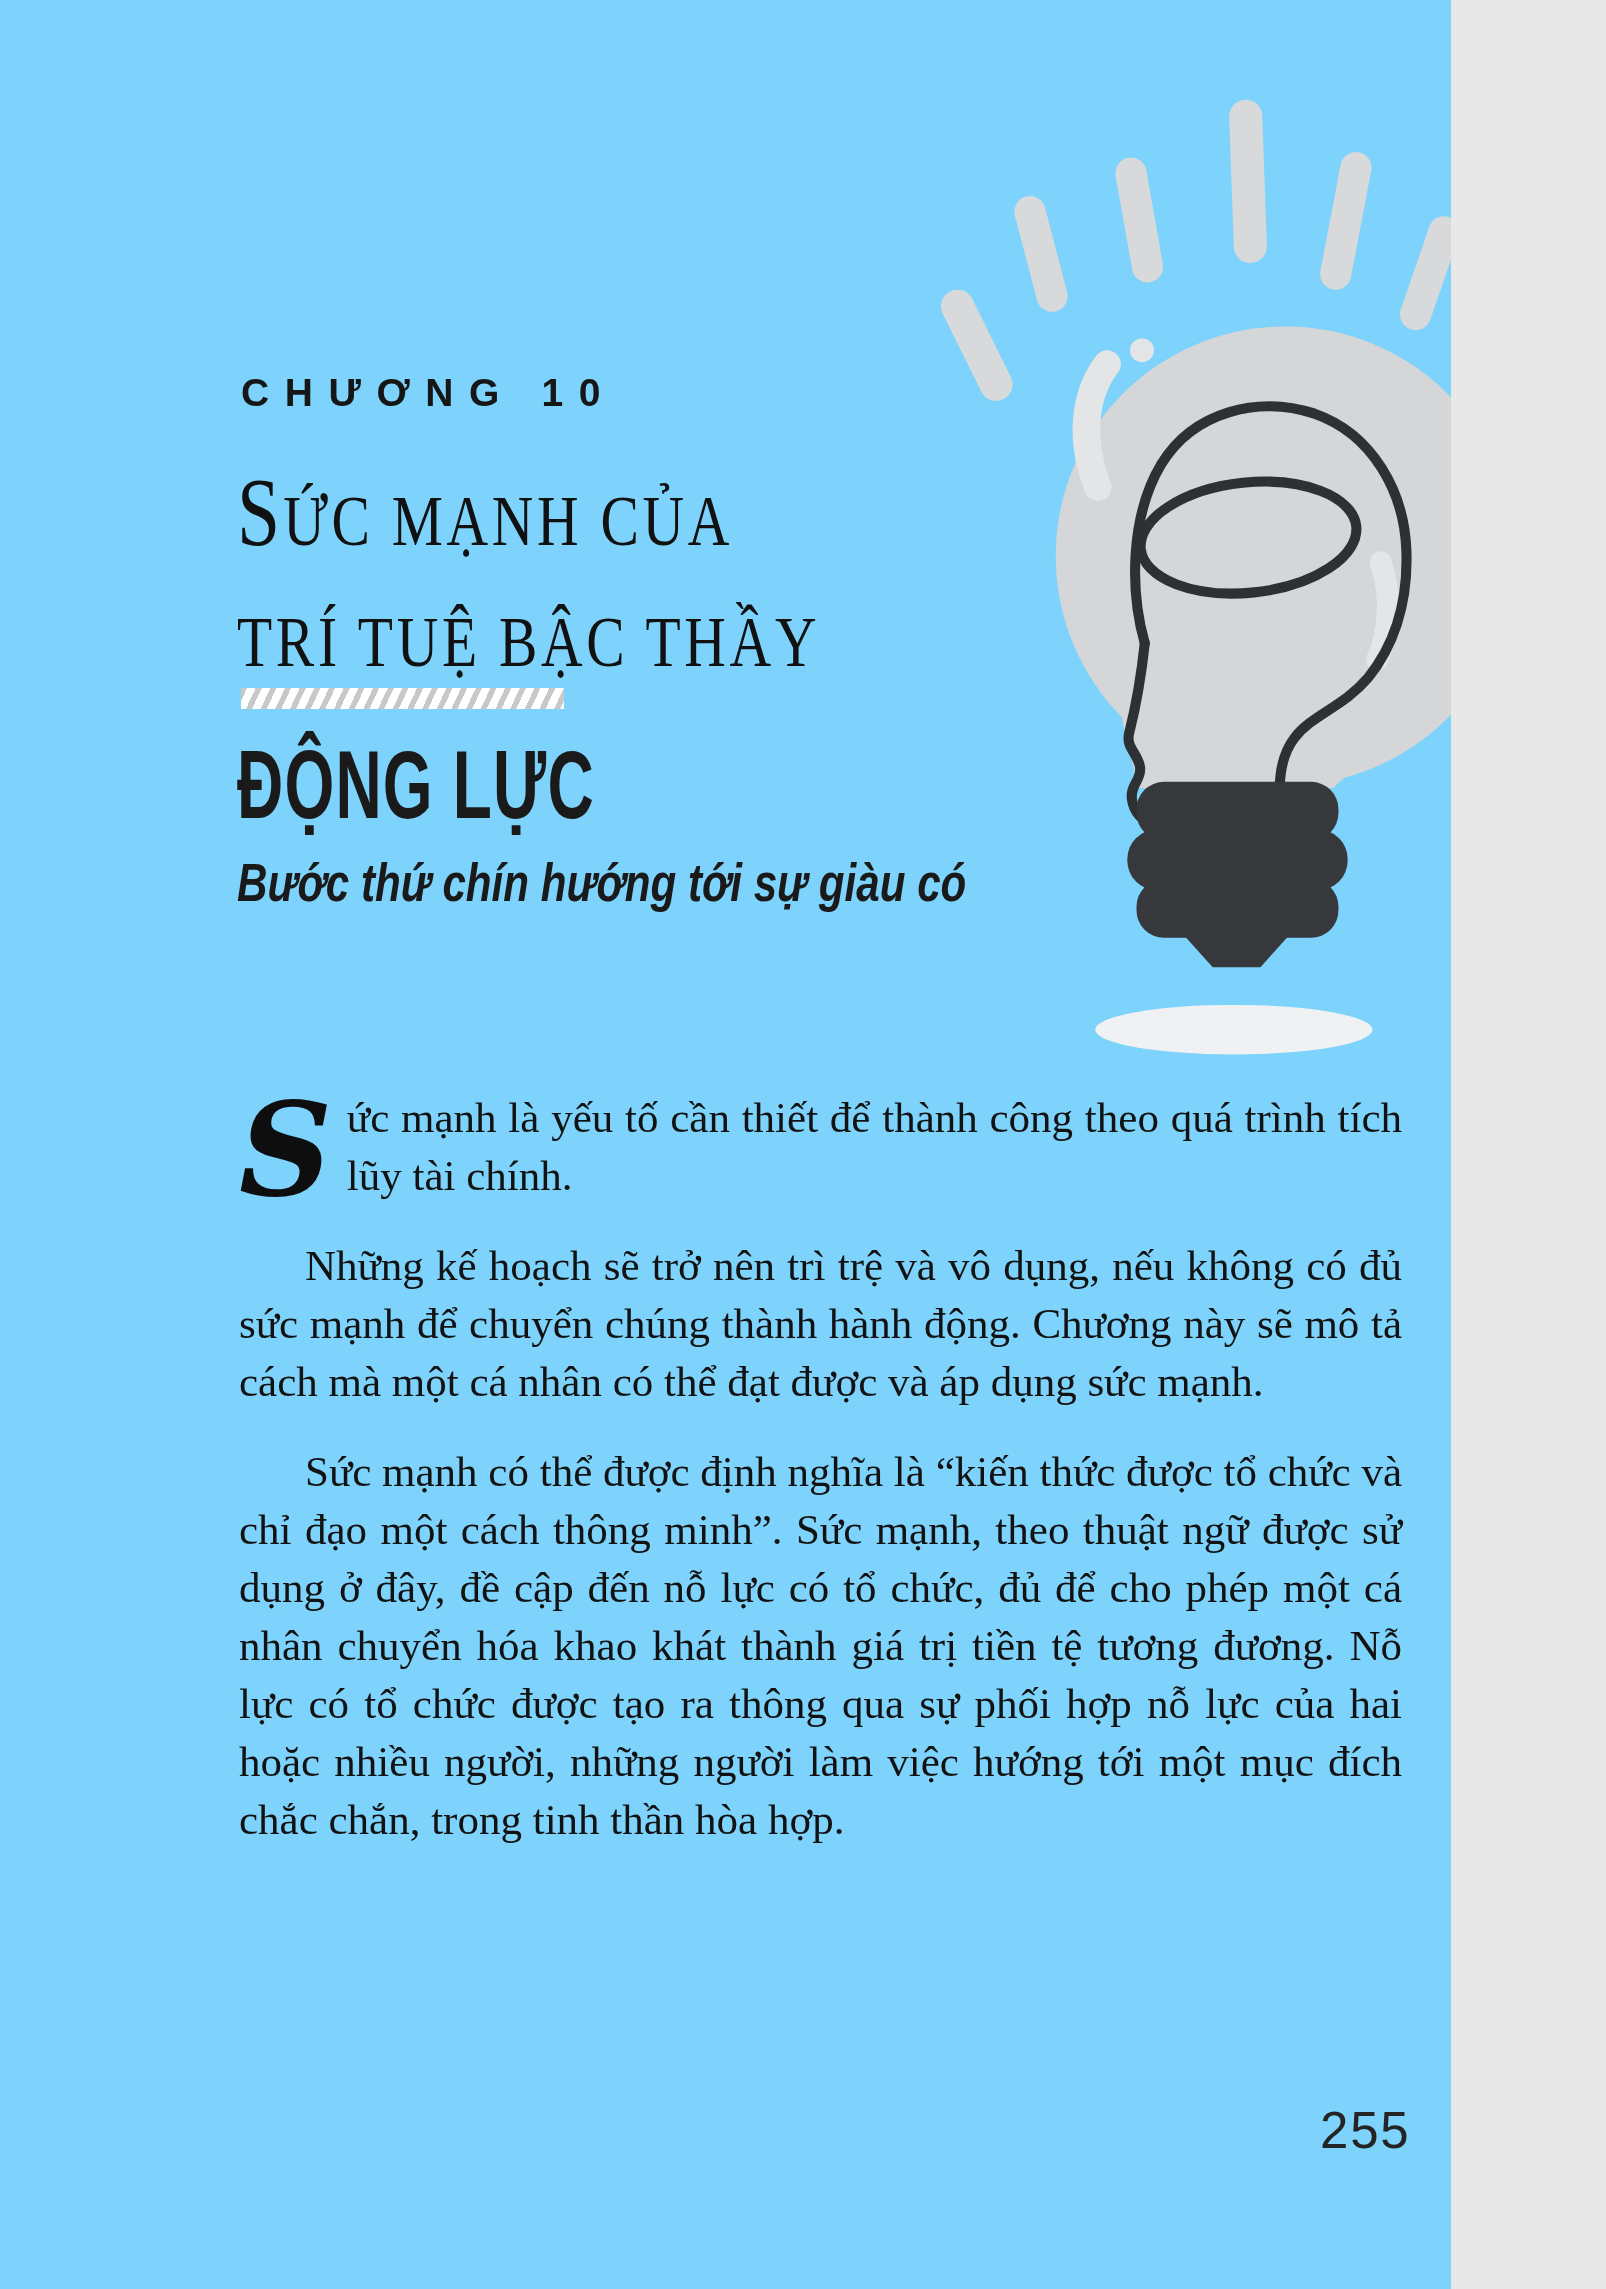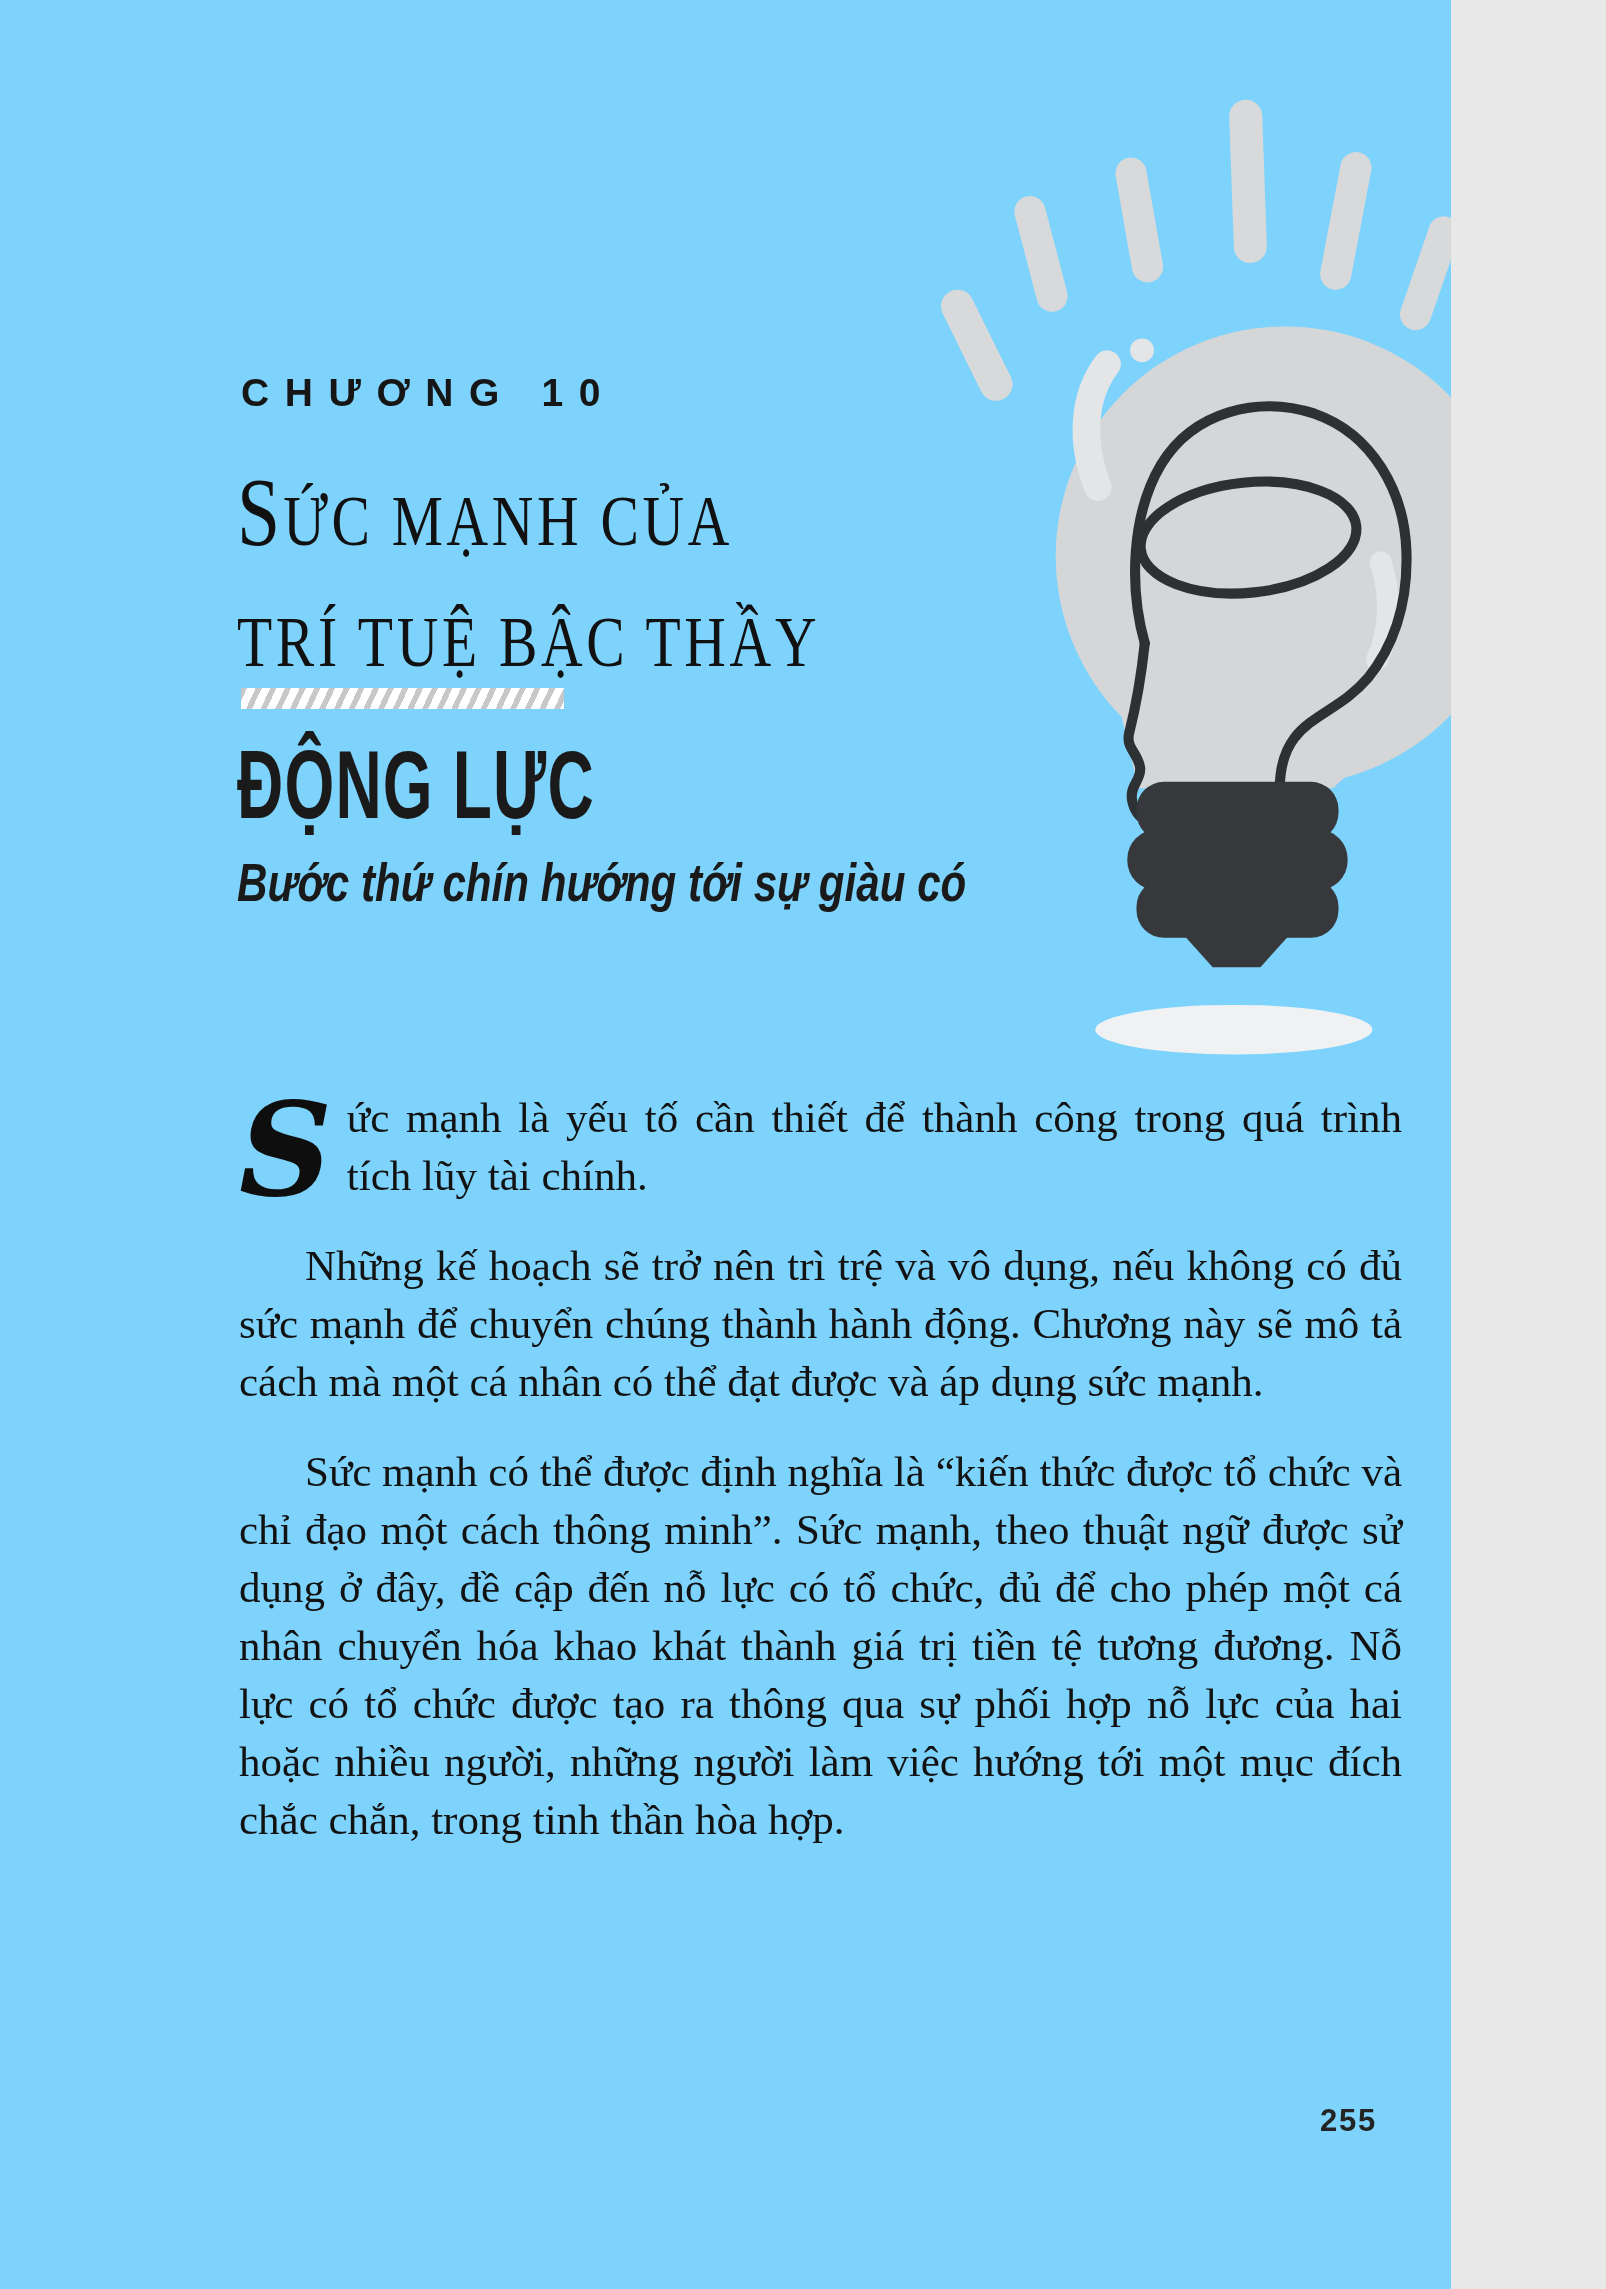--- a/index.html
+++ b/index.html
@@ -55,21 +55,21 @@
   .drop-cap{
     float:left;
     font-family:"DejaVu Serif","Liberation Serif",serif;
     font-style:italic;font-weight:700;
     font-size:129px;line-height:0.78;
     margin:11px 14.7px 0 0;color:#0e0e0e;
   }
   .page-number{
     position:absolute;left:1320px;top:2105px;
     font-family:"Liberation Sans","DejaVu Sans",sans-serif;
-    font-size:31px;line-height:1;letter-spacing:1.8px;color:#242424;font-weight:bold;
+    font-size:51px;line-height:1;letter-spacing:1.8px;color:#242424;
   }
 </style>
 </head>
 <body>
 
 <div class="page">
 
   <div class="chapter-label">CHƯƠNG 10</div>
 
   <h1 class="chapter-title"><span class="title-initial">S</span><span>ỨC MẠNH CỦA</span><br><span>TRÍ TUỆ BẬC THẦY</span></h1>
@@ -117,21 +117,21 @@
 
     <g fill="#36383b" stroke="none">
       <rect x="1238" y="851" width="220" height="64" rx="30"></rect>
       <rect x="1228" y="903" width="240" height="66" rx="32"></rect>
       <rect x="1238" y="957" width="220" height="64" rx="30"></rect>
       <path d="M1286 1014 L1408 1014 L1373 1053 L1321 1053 Z"></path>
     </g>
   </svg>
 
   <div class="body-text">
-    <p><span class="drop-cap">S</span><span>ức mạnh là yếu tố cần thiết để thành công trong quá trình tích lũy tài chính.</span></p>
+    <p><span class="drop-cap">S</span><span>ức mạnh là yếu tố cần thiết để thành công theo quá trình tích lũy tài chính.</span></p>
     <p class="spaced indent"><span>Những kế hoạch sẽ trở nên trì trệ và vô dụng, nếu không có đủ sức mạnh để chuyển chúng thành hành động. Chương này sẽ mô tả cách mà một cá nhân có thể đạt được và áp dụng sức mạnh.</span></p>
     <p class="spaced indent"><span>Sức mạnh có thể được định nghĩa là “kiến thức được tổ chức và chỉ đạo một cách thông minh”. Sức mạnh, theo thuật ngữ được sử dụng ở đây, đề cập đến nỗ lực có tổ chức, đủ để cho phép một cá nhân chuyển hóa khao khát thành giá trị tiền tệ tương đương. Nỗ lực có tổ chức được tạo ra thông qua sự phối hợp nỗ lực của hai hoặc nhiều người, những người làm việc hướng tới một mục đích chắc chắn, trong tinh thần hòa hợp.</span></p>
   </div>
 
   <div class="page-number">255</div>
 
 </div>
 
 
 </body></html>

